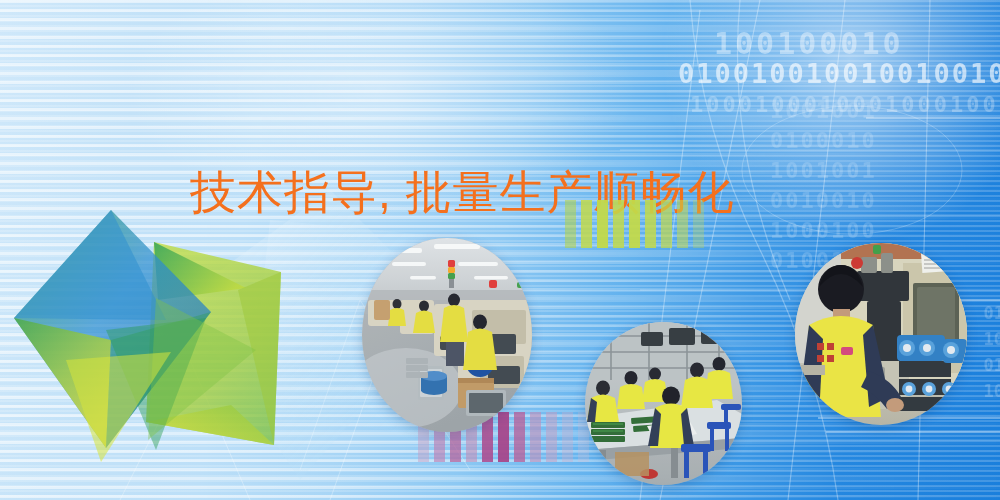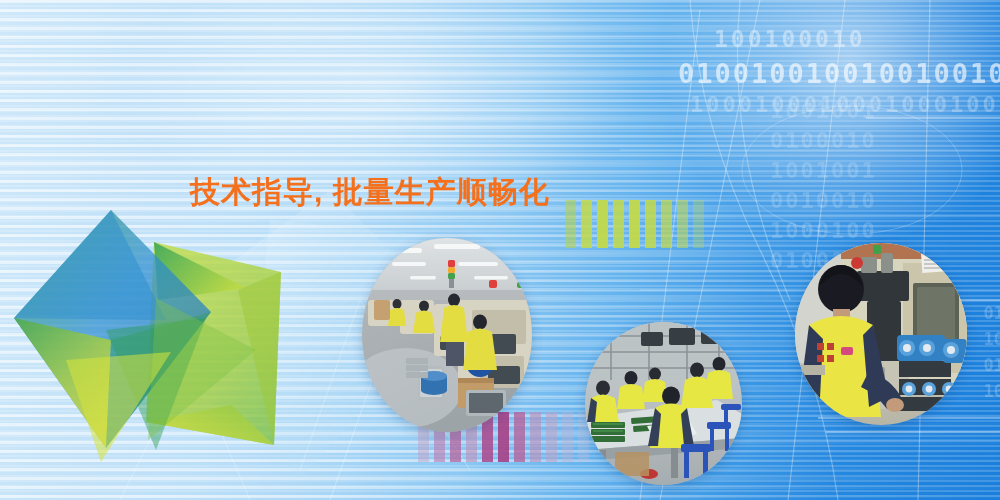--- a/index.html
+++ b/index.html
@@ -62,21 +62,21 @@
   .binary {
     position:absolute;
     font-family:"DejaVu Sans Mono","Liberation Mono",monospace;
     color:rgba(255,255,255,0.42);
     white-space:nowrap;
     letter-spacing:3px;
     font-weight:700;
     user-select:none;
     pointer-events:none;
   }
-  .bin-a { top:26px;  left:714px; font-size:23px; color:rgba(255,255,255,.40); }
+  .bin-a { top:26px;  left:714px; font-size:30px; color:rgba(255,255,255,.40); }
   .bin-b { top:58px;  left:678px; font-size:27px; color:rgba(255,255,255,.62); letter-spacing:2px;}
   .bin-c { top:92px;  left:690px; font-size:22px; color:rgba(255,255,255,.26); }
   .bin-v {
     position:absolute; top:96px; left:770px;
     font-family:"DejaVu Sans Mono","Liberation Mono",monospace;
     font-size:22px; font-weight:700; line-height:30px;
     color:rgba(255,255,255,.17);
     letter-spacing:2px; white-space:pre; pointer-events:none; user-select:none;
   }
   .bin-edge {
@@ -102,22 +102,22 @@
     text-shadow:0 1px 0 rgba(255,255,255,.35);
   }
   .headline .num {
     color:#ef1010;
     font-size:72px;
     font-family:"DejaVu Sans","Liberation Sans",sans-serif;
     letter-spacing:-3px;
   }
   .subhead {
     position:absolute; left:190px; top:172px;
-    font-size:30px; line-height:40px;
-    font-weight:700;
+    font-size:46px; line-height:40px;
+    font-weight:400;
     color:#f4701d;
     letter-spacing:1px;
     white-space:nowrap;
   }
 
   
   .bars { position:absolute; display:flex; gap:5px; pointer-events:none; }
   .bars span { display:block; }
 
   .bars-green { left:565px; top:200px; }

